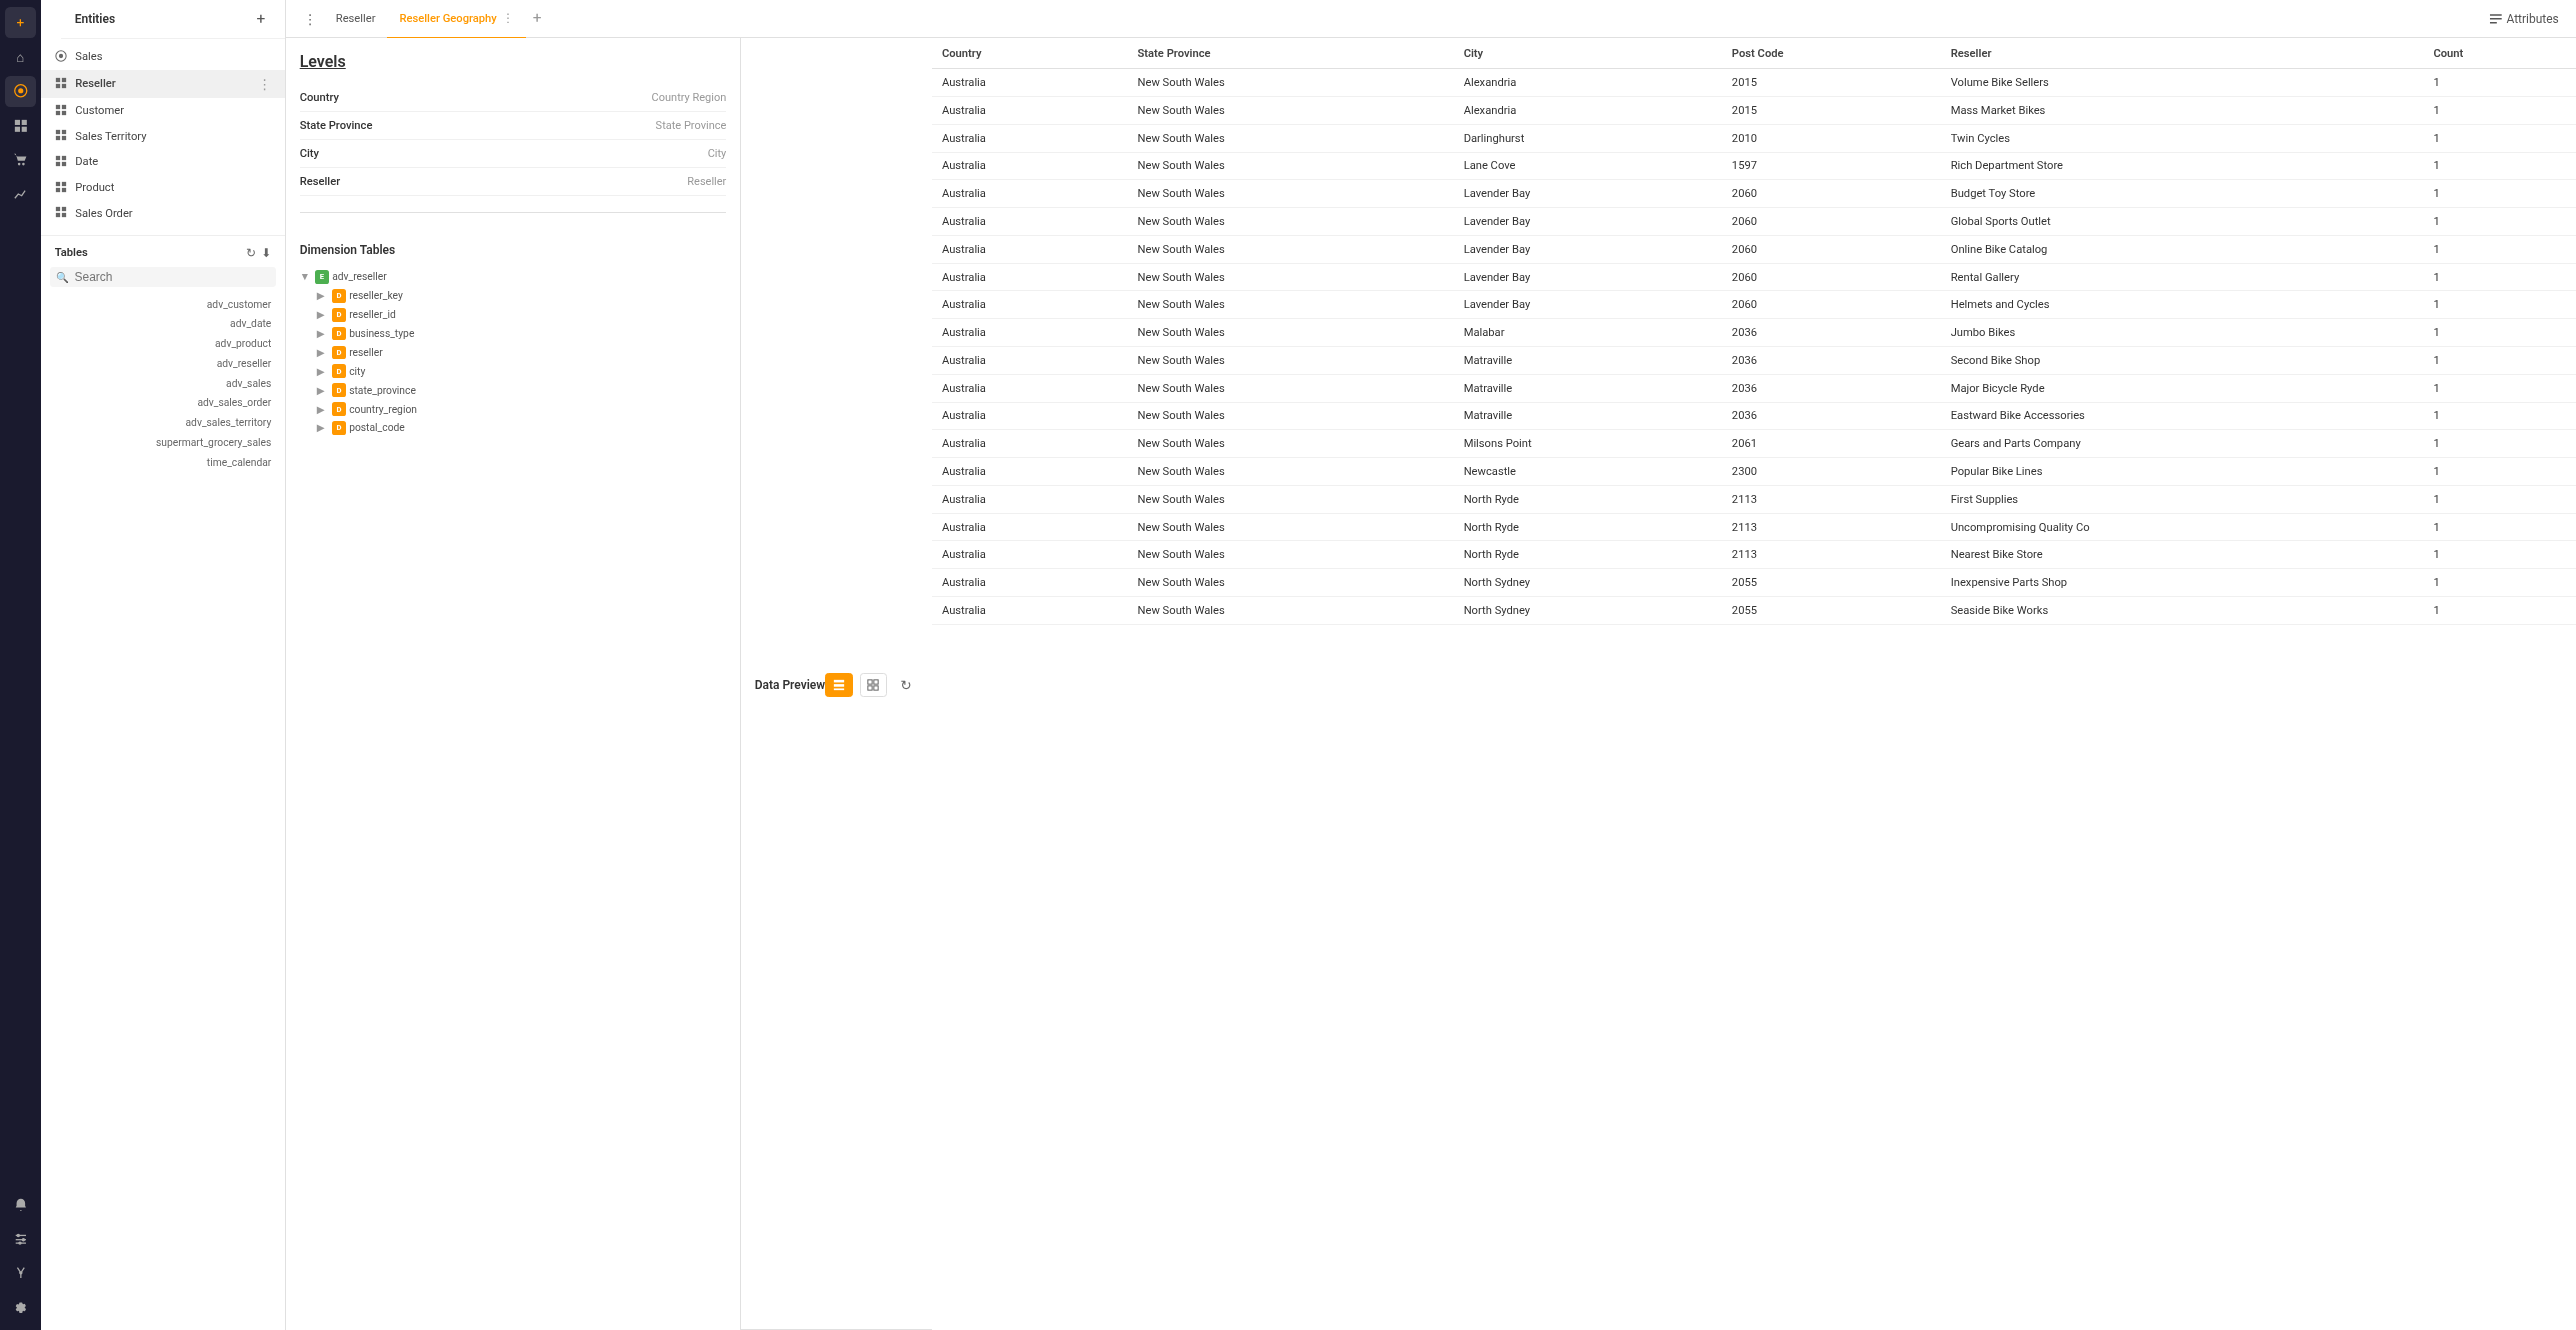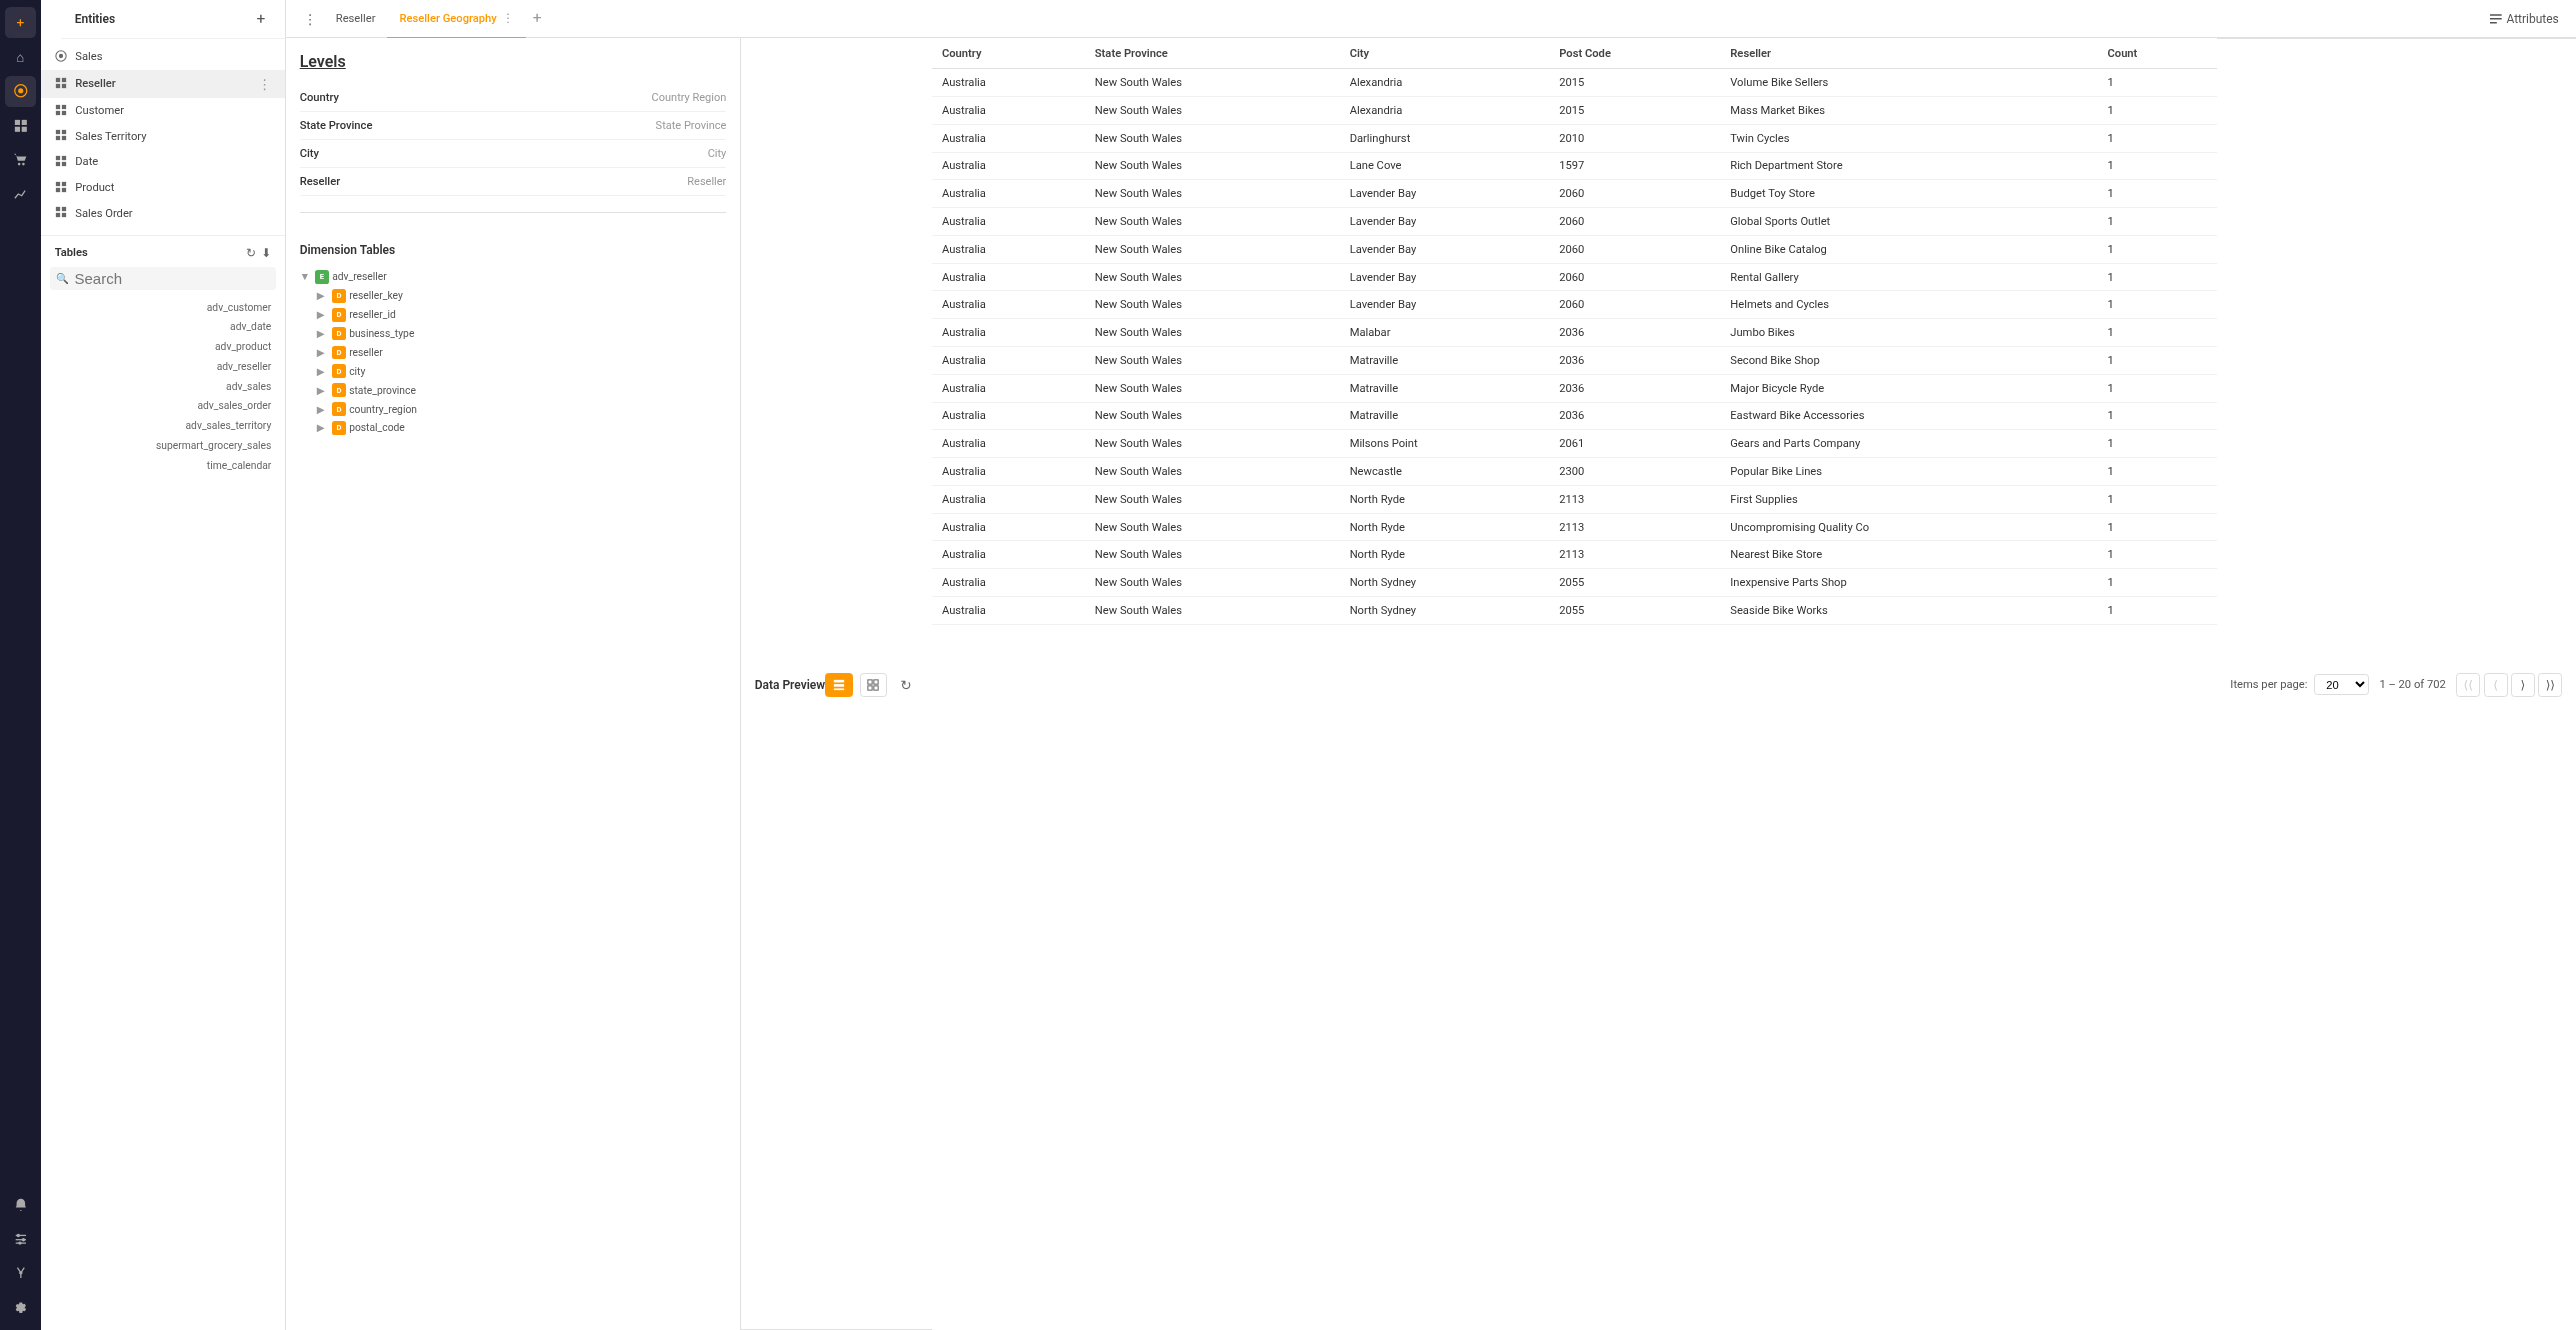--- a/index.html
+++ b/index.html
@@ -27,21 +27,21 @@
 
     .section-divider { height: 0.9px; background: #eee; margin: 3.4px 0; }
 
     .tables-section { flex: 1; overflow-y: auto; padding: 0; }
     .tables-header { display: flex; justify-content: space-between; padding: 6.9px 13.7px 3.4px; }
     .tables-header .tables-title { font-weight: 600; font-size: 11.2px; }
     .tables-header .tables-actions { display: flex; gap: 5.2px; }
     .tables-header .tbl-action { cursor: pointer; color: #666; font-size: 12px; }
 
     .search-box { margin: 3.4px 8.6px; display: flex; align-items: center; background: #f5f5f5; border-radius: 3.4px; padding: 3.4px 6.9px; gap: 5.2px; }
-    .search-box input { border: none; background: transparent; outline: none; font-size: 15px; width: 100%; }
+    .search-box input { border: none; background: transparent; outline: none; font-size: 12px; width: 100%; }
     .search-box .search-icon { color: #999; font-size: 10.3px; }
 
     .table-list { padding: 3.4px 0; }
     .table-item { padding: 3.4px 13.7px 3.4px 0; text-align: right; font-size: 10.3px; color: #666; cursor: pointer; }
 
     
     .main { flex: 1; display: flex; flex-direction: column; overflow: hidden; }
 
     
     .tab-bar { display: flex; align-items: center; background: #fff; border-bottom: 0.9px solid #e0e0e0; padding: 0 10.3px; height: 38px; gap: 0; }
@@ -566,34 +566,16 @@
                 <td>New South Wales</td>
                 <td>North Sydney</td>
                 <td>2055</td>
                 <td>Seaside Bike Works</td>
                 <td>1</td>
               </tr>
             </tbody>
         </table>
       </div>
 
-      <div class="pagination">
-        <div class="items-per-page">
-          <span>Items per page:</span>
-          <select class="per-page-select">
-            <option>10</option>
-            <option selected="">20</option>
-            <option>50</option>
-            <option>100</option>
-          </select>
-        </div>
-        <span class="page-info">1 – 20 of 702</span>
-        <div class="page-nav">
-          <div class="page-nav-btn disabled">⟨⟨</div>
-          <div class="page-nav-btn disabled">⟨</div>
-          <div class="page-nav-btn">⟩</div>
-          <div class="page-nav-btn">⟩⟩</div>
-        </div>
-      </div>
     </div>
   </div>
 </div>
 
 
 </body></html>

